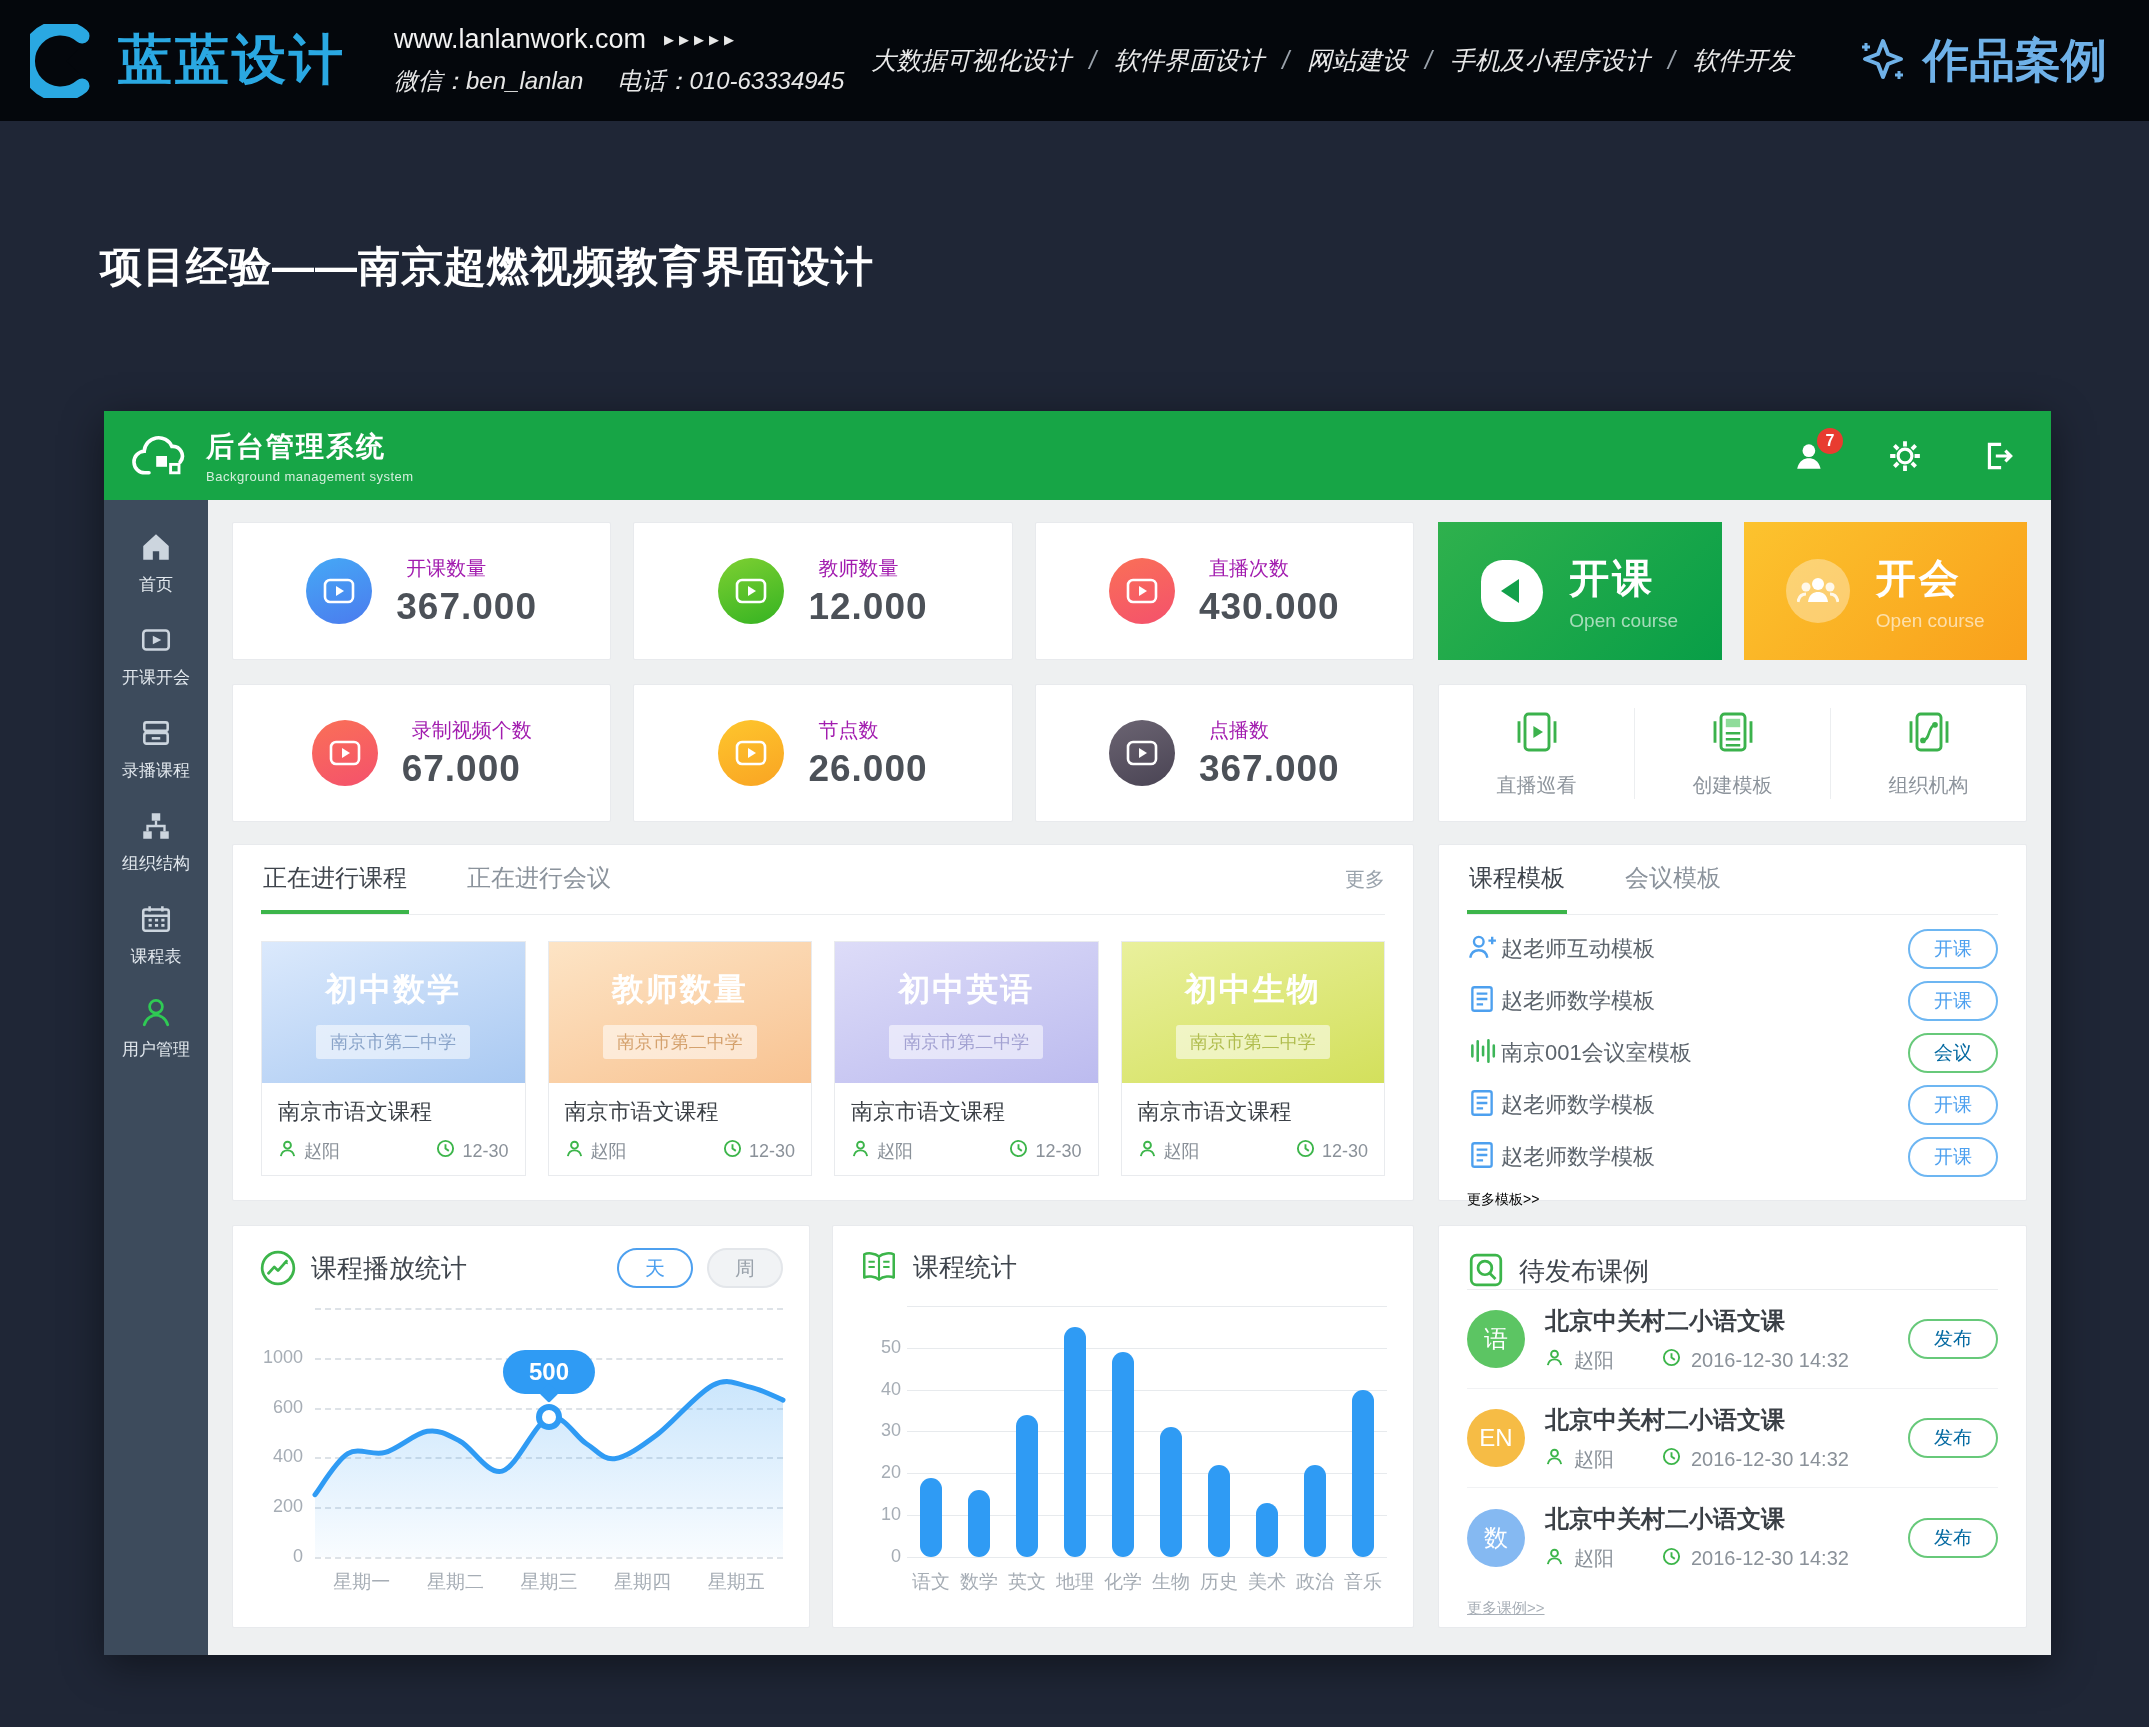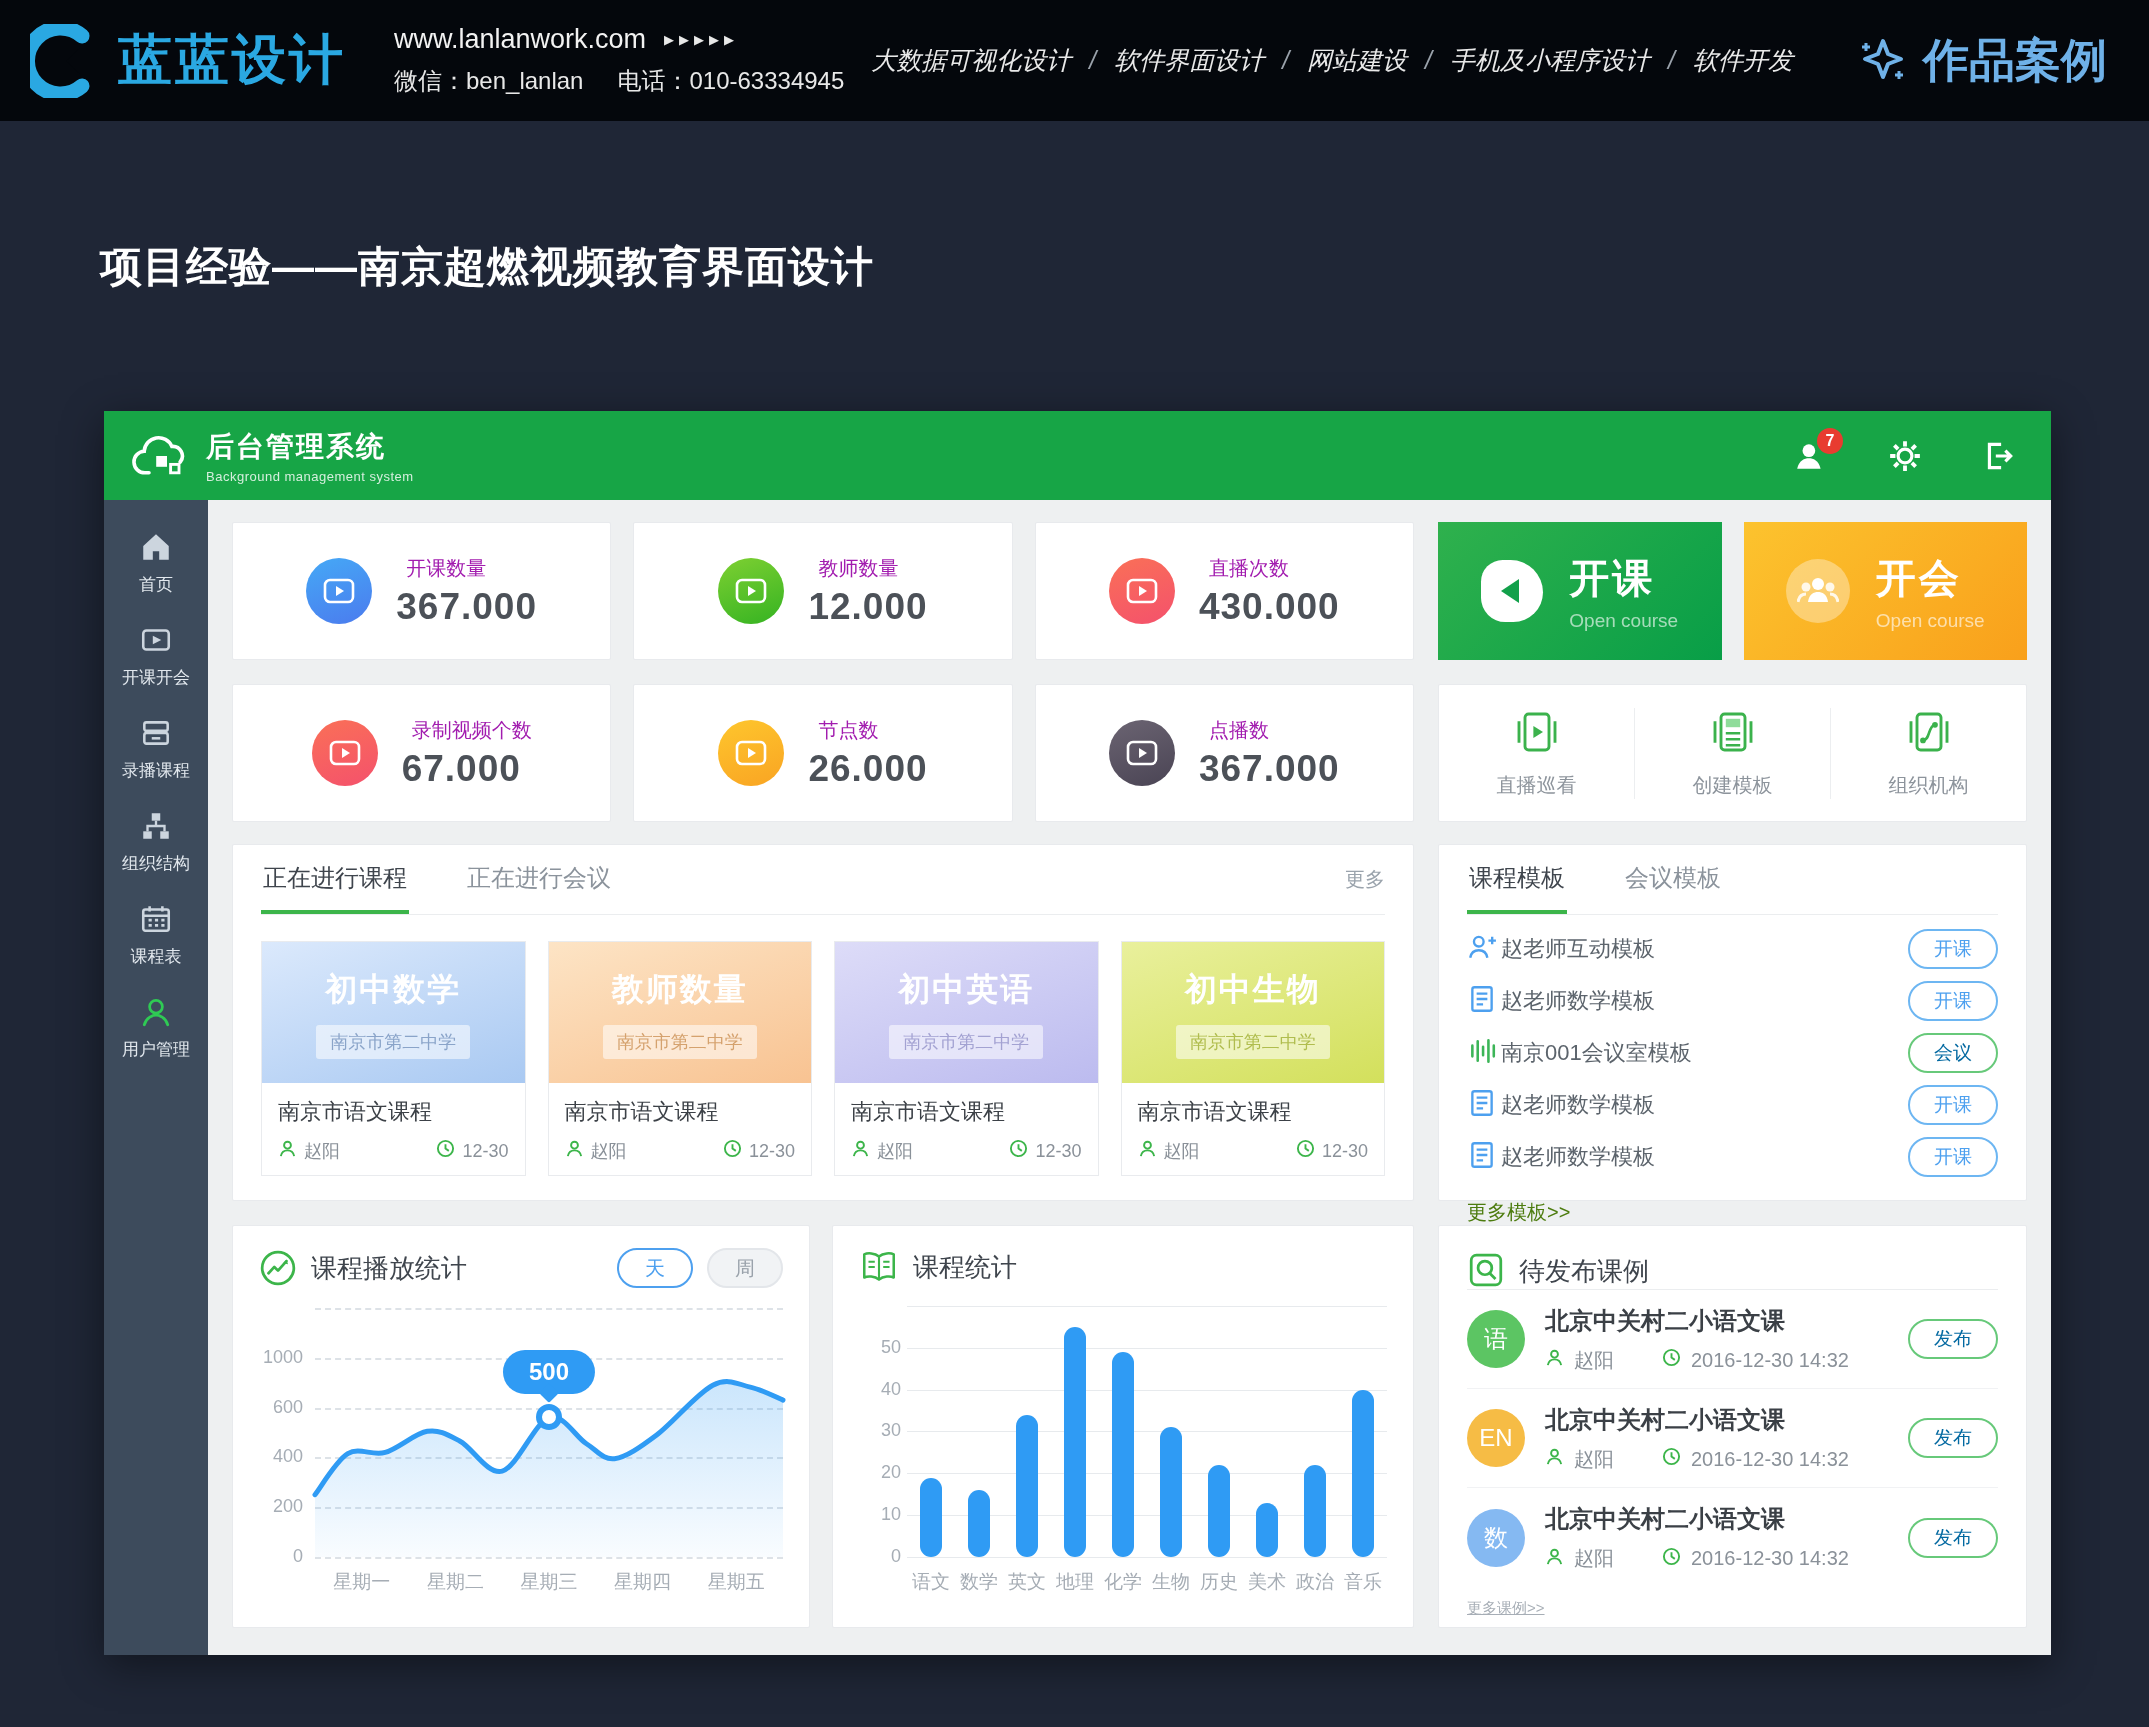--- a/index.html
+++ b/index.html
@@ -6,21 +6,21 @@
   body { font-family:"Liberation Sans","DejaVu Sans",sans-serif; background:#10141d; }
   .page { position:relative; width:2149px; height:1727px; background:#1f2636; overflow:hidden; }
 
   
   .topbar { height:121px; background:#04070c; display:flex; align-items:center; padding:0 42px 0 30px; }
   .brand { display:flex; align-items:center; gap:14px; }
   .brand-text { color:#2aa8e2; font-size:54px; font-weight:bold; letter-spacing:3px; }
   .contact { margin-left:48px; color:#f2f2f2; }
   .contact-line1 { font-size:27px; display:flex; align-items:center; gap:18px; }
   .arrows { font-size:13px; letter-spacing:5px; color:#e8e8e8; }
-  .contact-line2 { font-size:24px; margin-top:10px; display:flex; gap:34px; color:#e8e8e8; }
+  .contact-line2 { font-size:24px; margin-top:10px; display:flex; gap:34px; color:#e8e8e8;font-style:italic; }
   .topnav { margin-left:auto; display:flex; align-items:center; gap:14px; font-style:italic; font-size:25px; color:#e9e9e9; white-space:nowrap; }
   .topnav .sep { color:#9aa2ab; margin:0 4px; }
   .portfolio { display:flex; align-items:center; gap:14px; margin-left:64px; color:#6fb1e8; font-size:46px; font-weight:bold; }
 
   .page-title { position:absolute; left:100px; top:239px; color:#ffffff; font-size:42px; font-weight:bold; letter-spacing:1px; }
 
   
   .dashboard { position:absolute; left:104px; top:411px; width:1947px; height:1244px; background:#eef0f1; box-shadow:0 10px 40px rgba(0,0,0,.45); }
   .dash-header { height:89px; background:#17a546; display:flex; align-items:center; padding:0 34px 0 28px; }
   .dh-titles { margin-left:16px; color:#fff; }
@@ -122,21 +122,21 @@
   .quick-item:not(:last-child){ border-right:1px solid #eceef0; }
   .quick-label { font-size:20px; color:#8d949c; }
 
   .templates-panel { margin-top:22px; height:357px; padding:0 28px; }
   .tp-list { padding-top:8px; }
   .tp-row { height:52px; display:flex; align-items:center; gap:4px; }
   .tp-name { font-size:22px; color:#5c646c; }
   .pill { margin-left:auto; border-radius:994px; padding:5px 24px; font-size:19px; cursor:pointer; background:#fff; }
   .pill-blue { border:2px solid #6db6f2; color:#4da0ef; }
   .pill-green { border:2px solid #67c97a; color:#0369a1; }
-  .tp-more { font-size:20px; color:#4d7c0f; margin-top:16px; cursor:pointer; }
+  .tp-more { font-size:14px; color:#000000; margin-top:8px; cursor:pointer; }
 
   .pending-panel { margin-top:24px; height:403px; padding:0 28px; }
   .pp-head { height:64px; display:flex; align-items:flex-end; gap:14px; border-bottom:1px solid #ebedef; }
   .pp-title { font-size:26px; color:#3f454d; }
   .pp-row { height:99px; display:flex; align-items:center; gap:20px; }
   .pp-row:not(:last-child) { border-bottom:1px solid #f1f2f4; }
   .avatar { width:58px; height:58px; border-radius:50%; color:#fff; font-size:24px; display:flex; align-items:center; justify-content:center; flex:none; }
   .av-green{background:#5cc563;} .av-orange{background:#f6bc45;} .av-blue{background:#85b9f2;}
   .pp-name { font-size:24px; color:#3b4046; font-weight:bold; }
   .pp-meta { display:flex; align-items:center; gap:10px; margin-top:10px; font-size:20px; color:#8a9199; }

